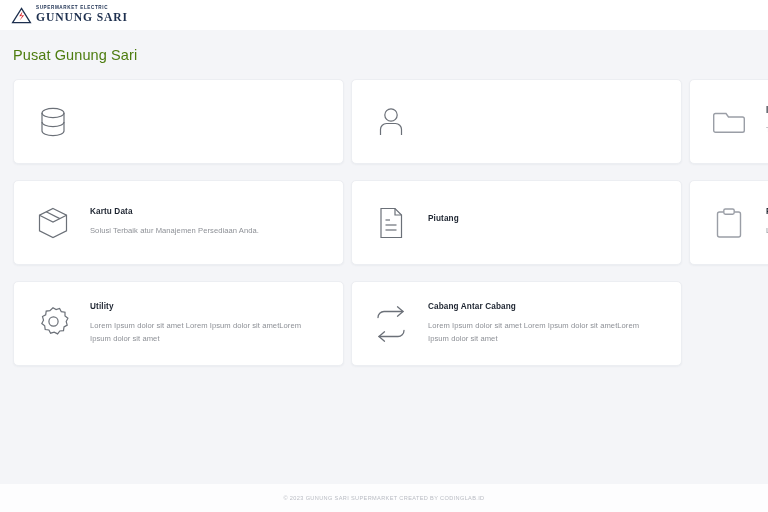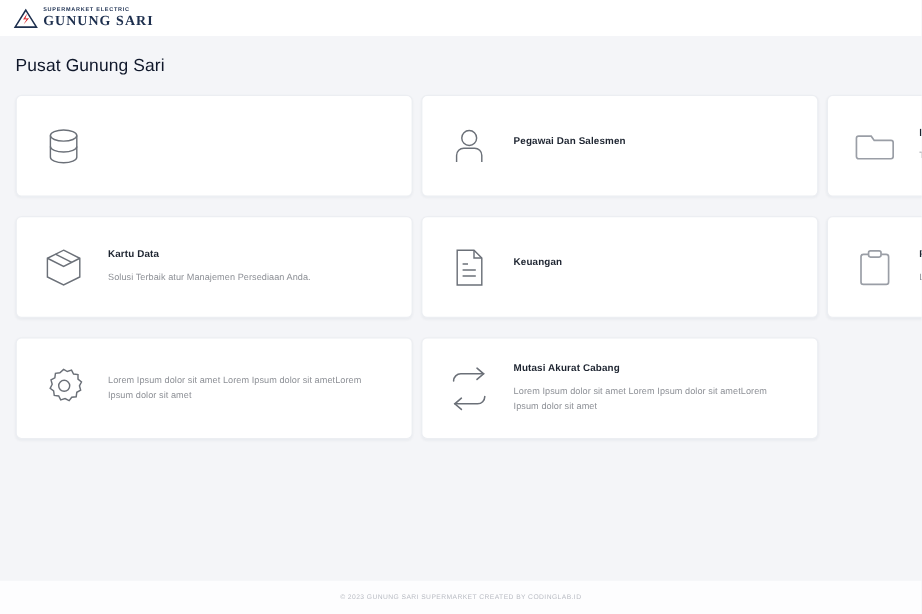--- a/index.html
+++ b/index.html
@@ -33,21 +33,21 @@
     font-family: "Liberation Serif", serif;
     font-size: 11.6px;
     font-weight: bold;
     letter-spacing: 0.9px;
     color: #1d2f4e;
   }
 
   
   .page-title {
     font-size: 14.5px;
-    color: #0f172a;
+    color: #4d7c0f;
     padding: 17px 0 0 13px;
     letter-spacing: 0.1px;
   }
 
   
   .grid {
     padding: 16px 0 0 13px;
     display: flex;
     flex-direction: column;
     gap: 16px;
@@ -141,21 +141,20 @@
     </div>
 
     <div class="card">
       <div class="card-icon">
         <svg width="40" height="40" viewBox="0 0 40 40" fill="none" stroke="#6b7078" stroke-width="1.2">
           <circle cx="20" cy="13" r="6.2"></circle>
           <path d="M9.5 33 V27.5 A6 6 0 0 1 15.5 21.5 H24.5 A6 6 0 0 1 30.5 27.5 V33"></path>
         </svg>
       </div>
       <div class="card-body">
-        <div class="card-title">Pegawai Dan Salesmen</div>
       </div>
     </div>
 
     <div class="card">
       <div class="card-icon">
         <svg width="40" height="40" viewBox="0 0 40 40" fill="none" stroke="#9a9ea6" stroke-width="1.4">
           <path d="M6.5 11.5 H17 L19.5 15 H33.5 A1.8 1.8 0 0 1 35.3 16.8 V28.5 A1.8 1.8 0 0 1 33.5 30.3 H6.5 A1.8 1.8 0 0 1 4.7 28.5 V13.3 A1.8 1.8 0 0 1 6.5 11.5 Z"></path>
         </svg>
       </div>
       <div class="card-body">
@@ -185,21 +184,21 @@
       <div class="card-icon">
         <svg width="40" height="40" viewBox="0 0 40 40" fill="none" stroke="#6b7078" stroke-width="1.2">
           <path d="M10 5.5 H24 L30.5 12 V34.5 H10 Z"></path>
           <path d="M24 5.5 V12 H30.5"></path>
           <path d="M14.5 17 H19"></path>
           <path d="M14.5 22 H25.5"></path>
           <path d="M14.5 27 H25.5"></path>
         </svg>
       </div>
       <div class="card-body">
-        <div class="card-title">Keuangan</div>
+        <div class="card-title">Piutang</div>
       </div>
     </div>
 
     <div class="card">
       <div class="card-icon">
         <svg width="40" height="40" viewBox="0 0 40 40" fill="none" stroke="#9a9ea6" stroke-width="1.4">
           <path d="M14.5 9 H10.5 A2 2 0 0 0 8.5 11 V32 A2 2 0 0 0 10.5 34 H29.5 A2 2 0 0 0 31.5 32 V11 A2 2 0 0 0 29.5 9 H25.5"></path>
           <rect x="14.8" y="6" width="10.4" height="5.2" rx="1.6"></rect>
         </svg>
       </div>
@@ -213,35 +212,36 @@
   <div class="row">
 
     <div class="card">
       <div class="card-icon">
         <svg width="40" height="40" viewBox="0 0 40 40" fill="none" stroke="#6b7078" stroke-width="1.2">
           <path d="M20 3.8 L23.1 5.6 L26.6 4.4 L28.3 7.7 L32 8.2 L32 11.9 L34.9 14.2 L33.2 17.5 L34.2 21.1 L31 22.9 L30.5 26.6 L26.8 27 L24.6 29.9 L21.2 28.2 L17.6 29.2 L15.9 26 L12.2 25.5 L11.7 21.8 L8.8 19.6 L10.5 16.2 L9.5 12.6 L12.7 10.8 L13.2 7.1 L16.9 6.7 Z"></path>
           <circle cx="20.5" cy="17.5" r="4.6"></circle>
         </svg>
       </div>
       <div class="card-body">
+        <div class="card-title">Utility</div>
         <div class="card-desc">Lorem Ipsum dolor sit amet Lorem Ipsum dolor sit ametLorem Ipsum dolor sit amet</div>
       </div>
     </div>
 
     <div class="card">
       <div class="card-icon">
         <svg width="40" height="40" viewBox="0 0 40 40" fill="none" stroke="#6b7078" stroke-width="1.3" stroke-linecap="round">
           <path d="M7 13.5 A6 6 0 0 1 13 7.5 H32"></path>
           <path d="M26.5 2.8 L32 7.5 L26.5 12.2"></path>
           <path d="M33 26.5 A6 6 0 0 1 27 32.5 H8"></path>
           <path d="M13.5 27.8 L8 32.5 L13.5 37.2"></path>
         </svg>
       </div>
       <div class="card-body">
-        <div class="card-title">Mutasi Akurat Cabang</div>
+        <div class="card-title">Cabang Antar Cabang</div>
         <div class="card-desc">Lorem Ipsum dolor sit amet Lorem Ipsum dolor sit ametLorem Ipsum dolor sit amet</div>
       </div>
     </div>
   </div>
 </div>
 
 <div class="footer">
   <div class="footer-text">© 2023 GUNUNG SARI SUPERMARKET CREATED BY CODINGLAB.ID</div>
 </div>
 

